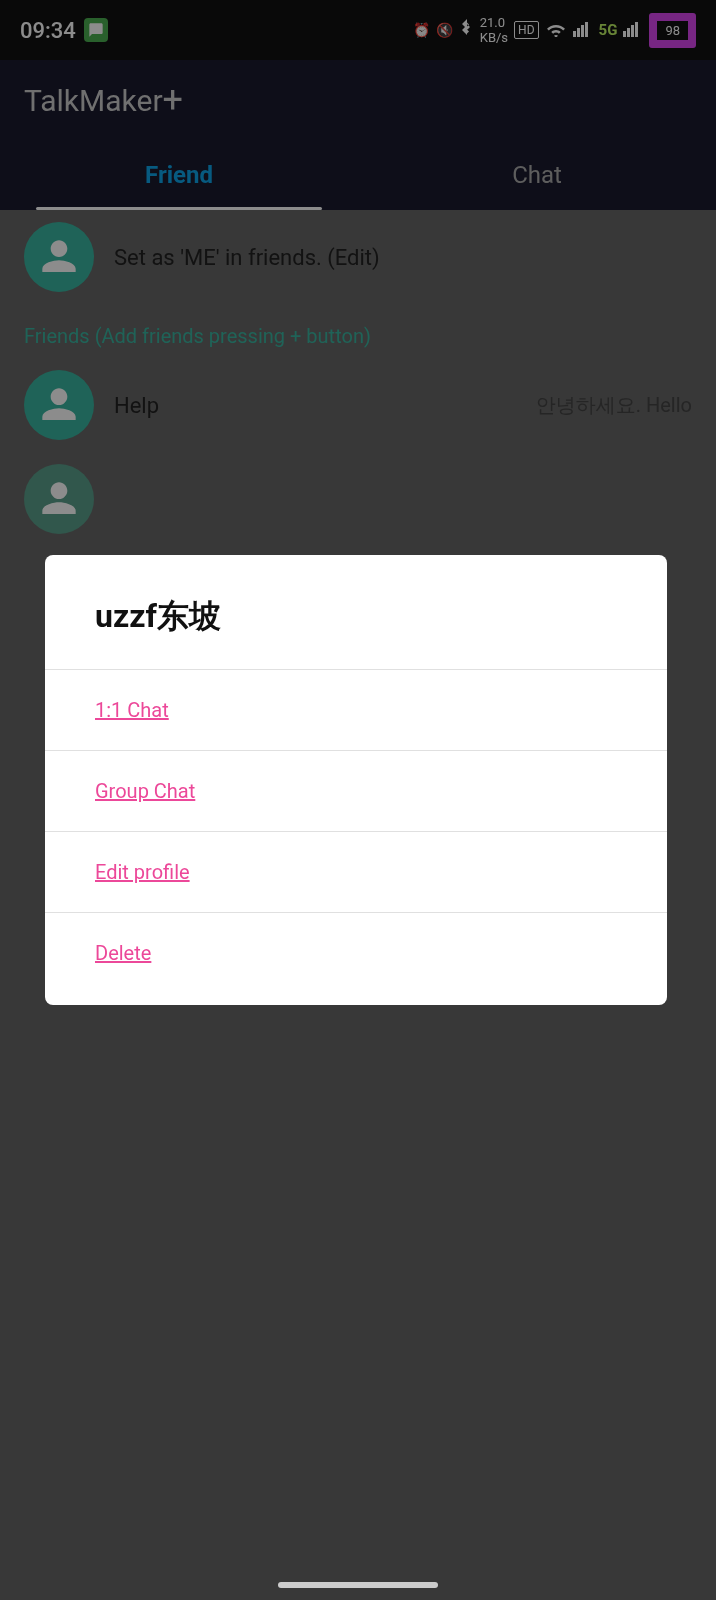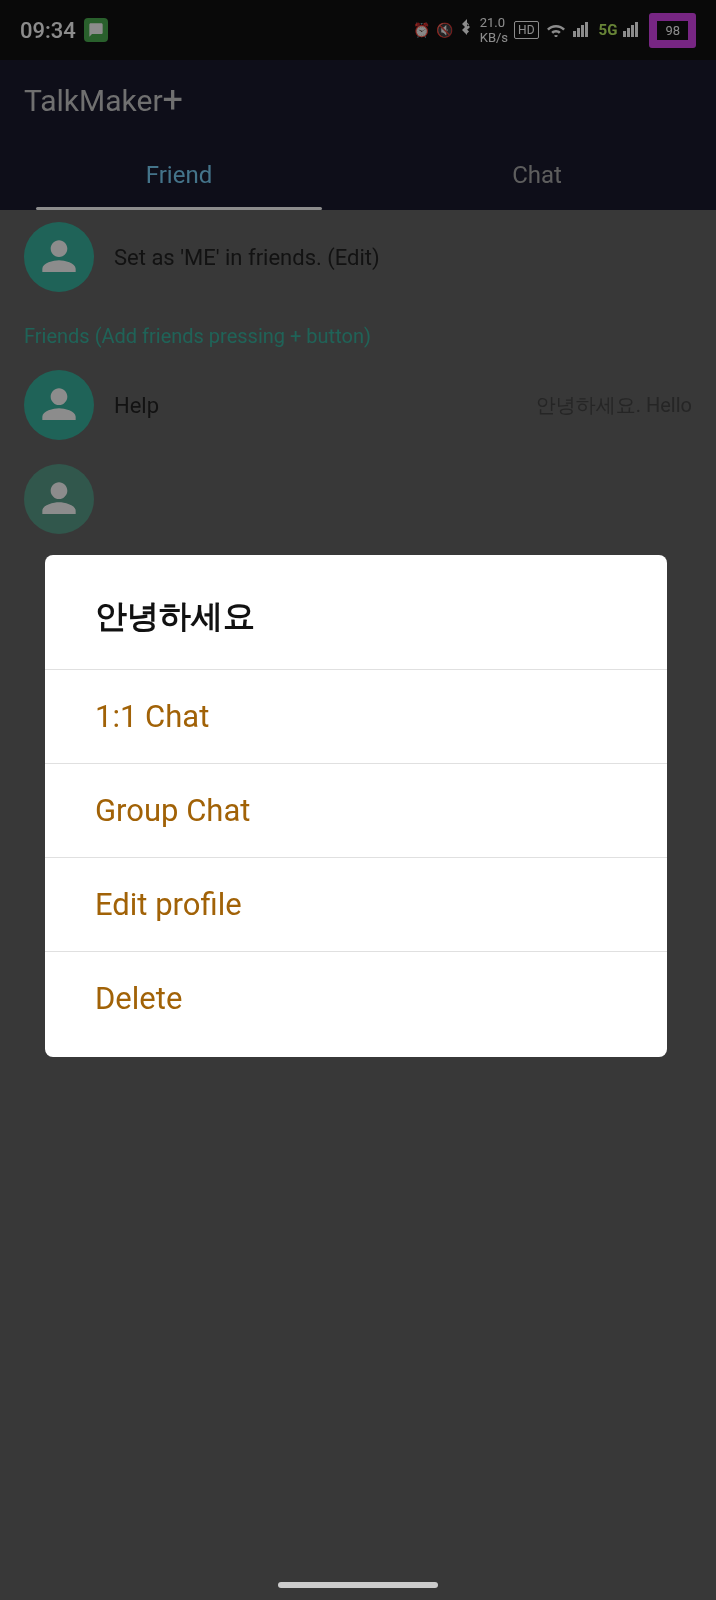--- a/index.html
+++ b/index.html
@@ -103,22 +103,22 @@
       display: flex;
       align-items: center;
       justify-content: center;
       color: #aaa;
       font-size: 24px;
       cursor: pointer;
       position: relative;
     }
 
     .tab.active {
-      color: #7dd3fc;
-      font-weight: 400;
+      color: #0ea5e9;
+      font-weight: 700;
     }
 
     .tab.active::after {
       content: '';
       position: absolute;
       bottom: 0;
       left: 10%;
       width: 80%;
       height: 3px;
       background: #fff;
@@ -219,24 +219,25 @@
       margin-bottom: 30px;
     }
 
     .modal-divider {
       height: 1px;
       background: #e0e0e0;
       margin: 0 -50px;
     }
 
     .modal-item {
-      font-size: 31px;
-      color: #a16207;
+      font-size: 20px;
+      color: #ec4899;
       padding: 28px 0;
       cursor: pointer;
+      text-decoration: underline;
     }
 
     .modal-item:last-child {
       padding-bottom: 0;
     }
 
     
     .home-indicator {
       position: absolute;
       bottom: 12px;
@@ -337,21 +338,21 @@
       <svg viewBox="0 0 24 24" fill="white" width="40" height="40">
           <path d="M12 12c2.7 0 5-2.3 5-5s-2.3-5-5-5-5 2.3-5 5 2.3 5 5 5zm0 2c-3.3 0-10 1.7-10 5v2h20v-2c0-3.3-6.7-5-10-5z"></path>
         </svg>
     </div>
   </div>
 </div>
 
 <div class="overlay"></div>
 
 <div class="modal">
-  <div class="modal-username">안녕하세요</div>
+  <div class="modal-username">uzzf东坡</div>
   <div class="modal-divider"></div>
   <div class="modal-item">1:1 Chat</div>
   <div class="modal-divider"></div>
   <div class="modal-item">Group Chat</div>
   <div class="modal-divider"></div>
   <div class="modal-item">Edit profile</div>
   <div class="modal-divider"></div>
   <div class="modal-item">Delete</div>
 </div>
 

